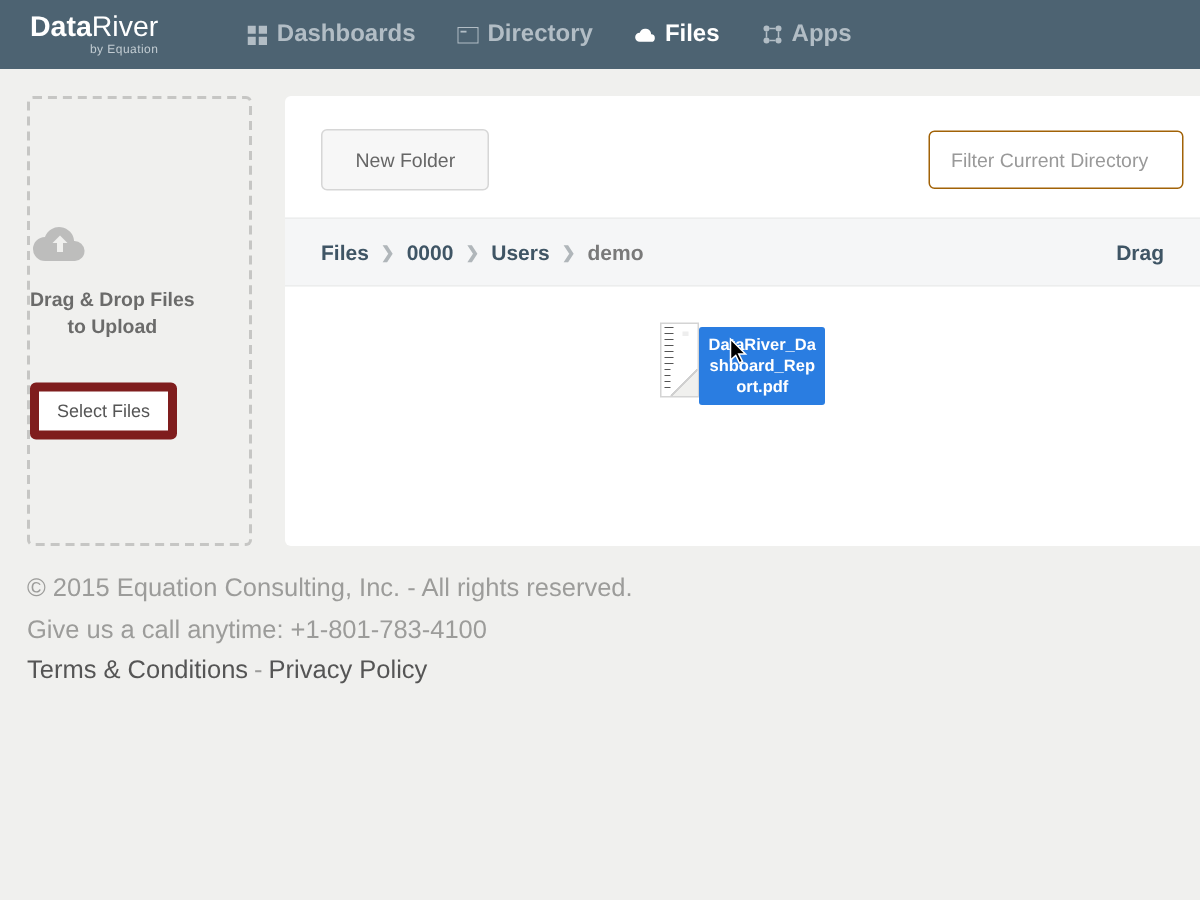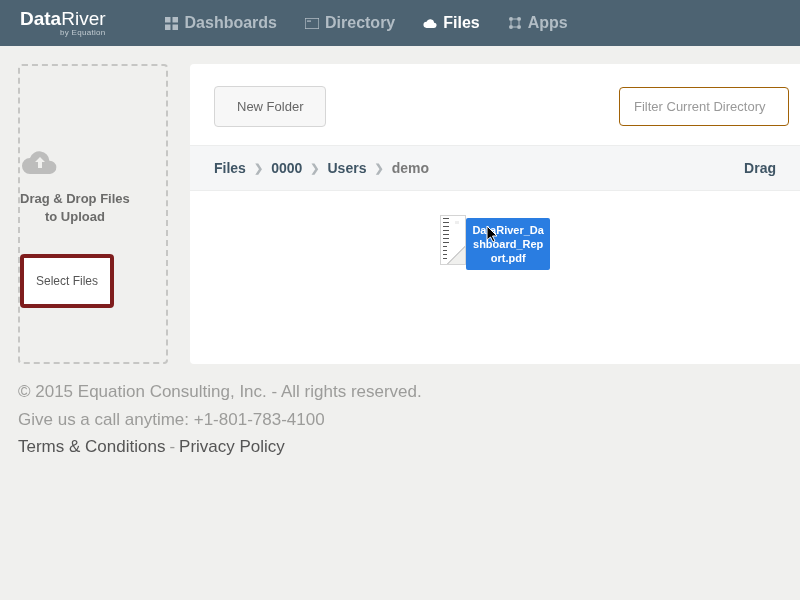--- a/index.html
+++ b/index.html
@@ -54,23 +54,23 @@
   align-items: flex-start;
   padding-top: 82px;
   color: #777;
   text-align: center;
 }
 .cloud-icon { color: #bdbdbc; margin-bottom: 10px; }
 .upload-title { font-size: 13px; font-weight: 700; color: #6b6b6a; line-height: 1.4; }
 .select-files-btn {
   margin-top: 28px;
   background: #fff;
-  border: 4px solid #7f1d1d;
-  border-radius: 4px;
-  padding: 16px 12px;
+  border: 6px solid #7f1d1d;
+  border-radius: 4px;
+  padding: 6px 12px;
   font-size: 12px;
   color: #555;
   cursor: pointer;
 }
 
 .main-panel {
   flex: 1;
   background: #fff;
   border-radius: 4px 0 0 4px;
   min-height: 300px;

